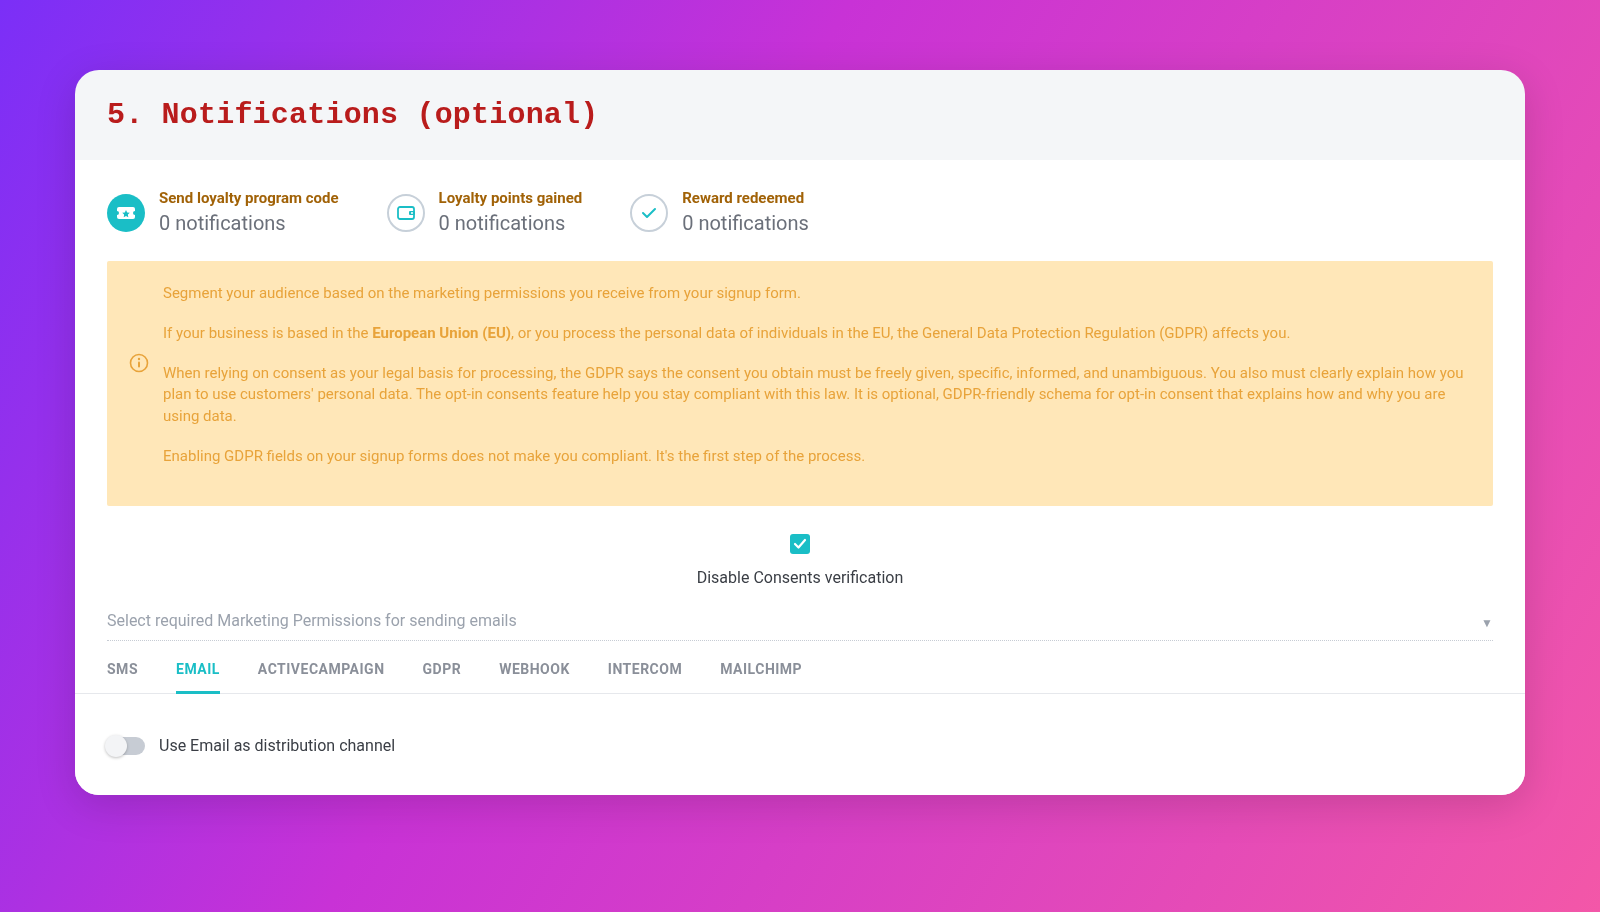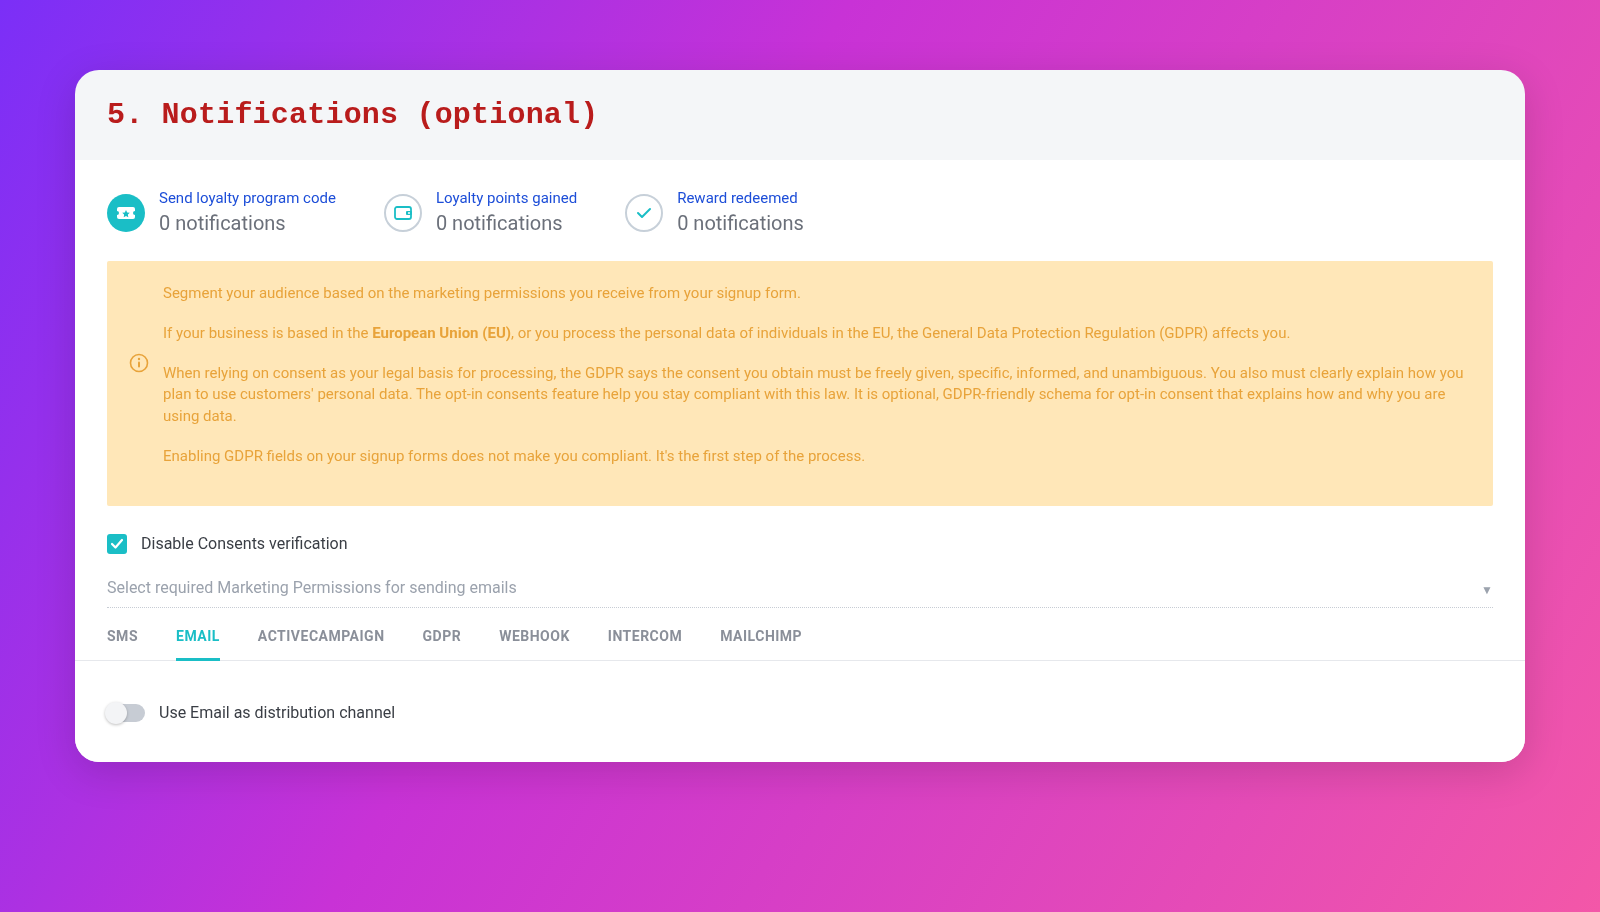--- a/index.html
+++ b/index.html
@@ -60,21 +60,22 @@
       border: 2px solid #c7d0d9;
       background: transparent;
     }
     .stat-text {
       display: flex;
       flex-direction: column;
       line-height: 1.4;
     }
     .stat-label {
       font-size: 15px;
-      color: #1d4ed8;
+      color: #a16207;
+      font-weight: bold;
     }
     .stat-value {
       font-size: 20px;
       color: #6b707a;
     }
     .info-banner {
       background: #ffe7b8;
       margin: 0 32px;
       padding: 22px 24px 22px 56px;
       position: relative;
@@ -98,20 +99,21 @@
       margin-bottom: 16px;
     }
     .info-banner strong {
       font-weight: 700;
     }
     .checkbox-row {
       display: flex;
       align-items: center;
       gap: 14px;
       padding: 28px 32px 24px;
+      flex-direction: column;
     }
     .checkbox {
       width: 20px;
       height: 20px;
       background: #1abec6;
       border-radius: 3px;
       display: flex;
       align-items: center;
       justify-content: center;
       cursor: pointer;

